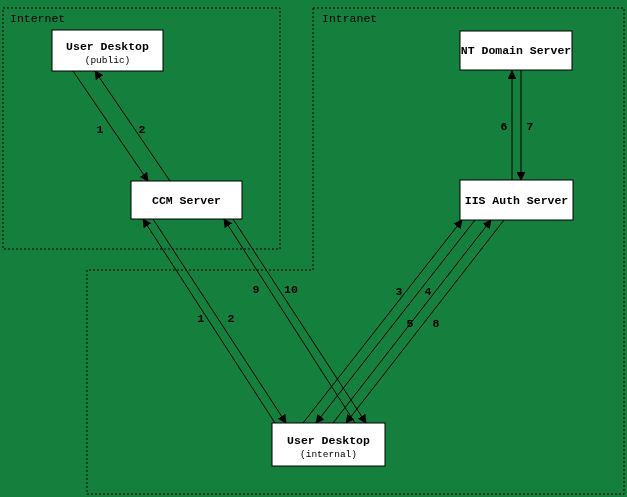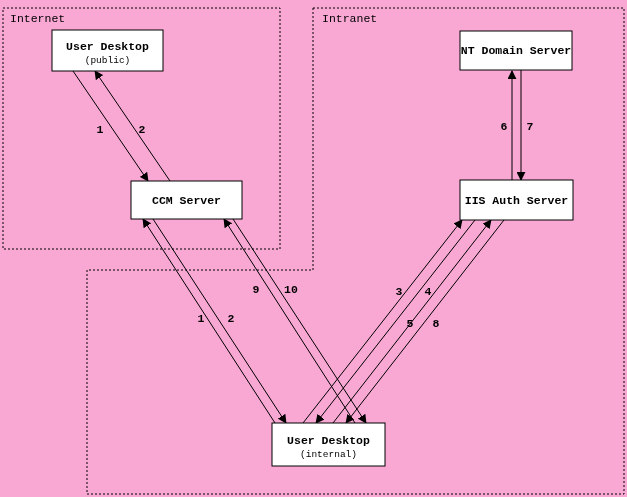--- a/index.html
+++ b/index.html
@@ -8,21 +8,21 @@
     background: #ffffff;
     width: 627px;
     height: 497px;
     overflow: hidden;
     font-family: "Liberation Mono", "DejaVu Sans Mono", monospace;
   }
   #stage {
     position: relative;
     width: 627px;
     height: 497px;
-    background: #f9a8d4;
+    background: #15803d;
   }
   svg { display: block; }
   .zone-border {
     fill: none;
     stroke: #000000;
     stroke-width: 1;
     stroke-dasharray: 2 2;
   }
   .zone-label {
     font-family: "Liberation Mono", "DejaVu Sans Mono", monospace;

